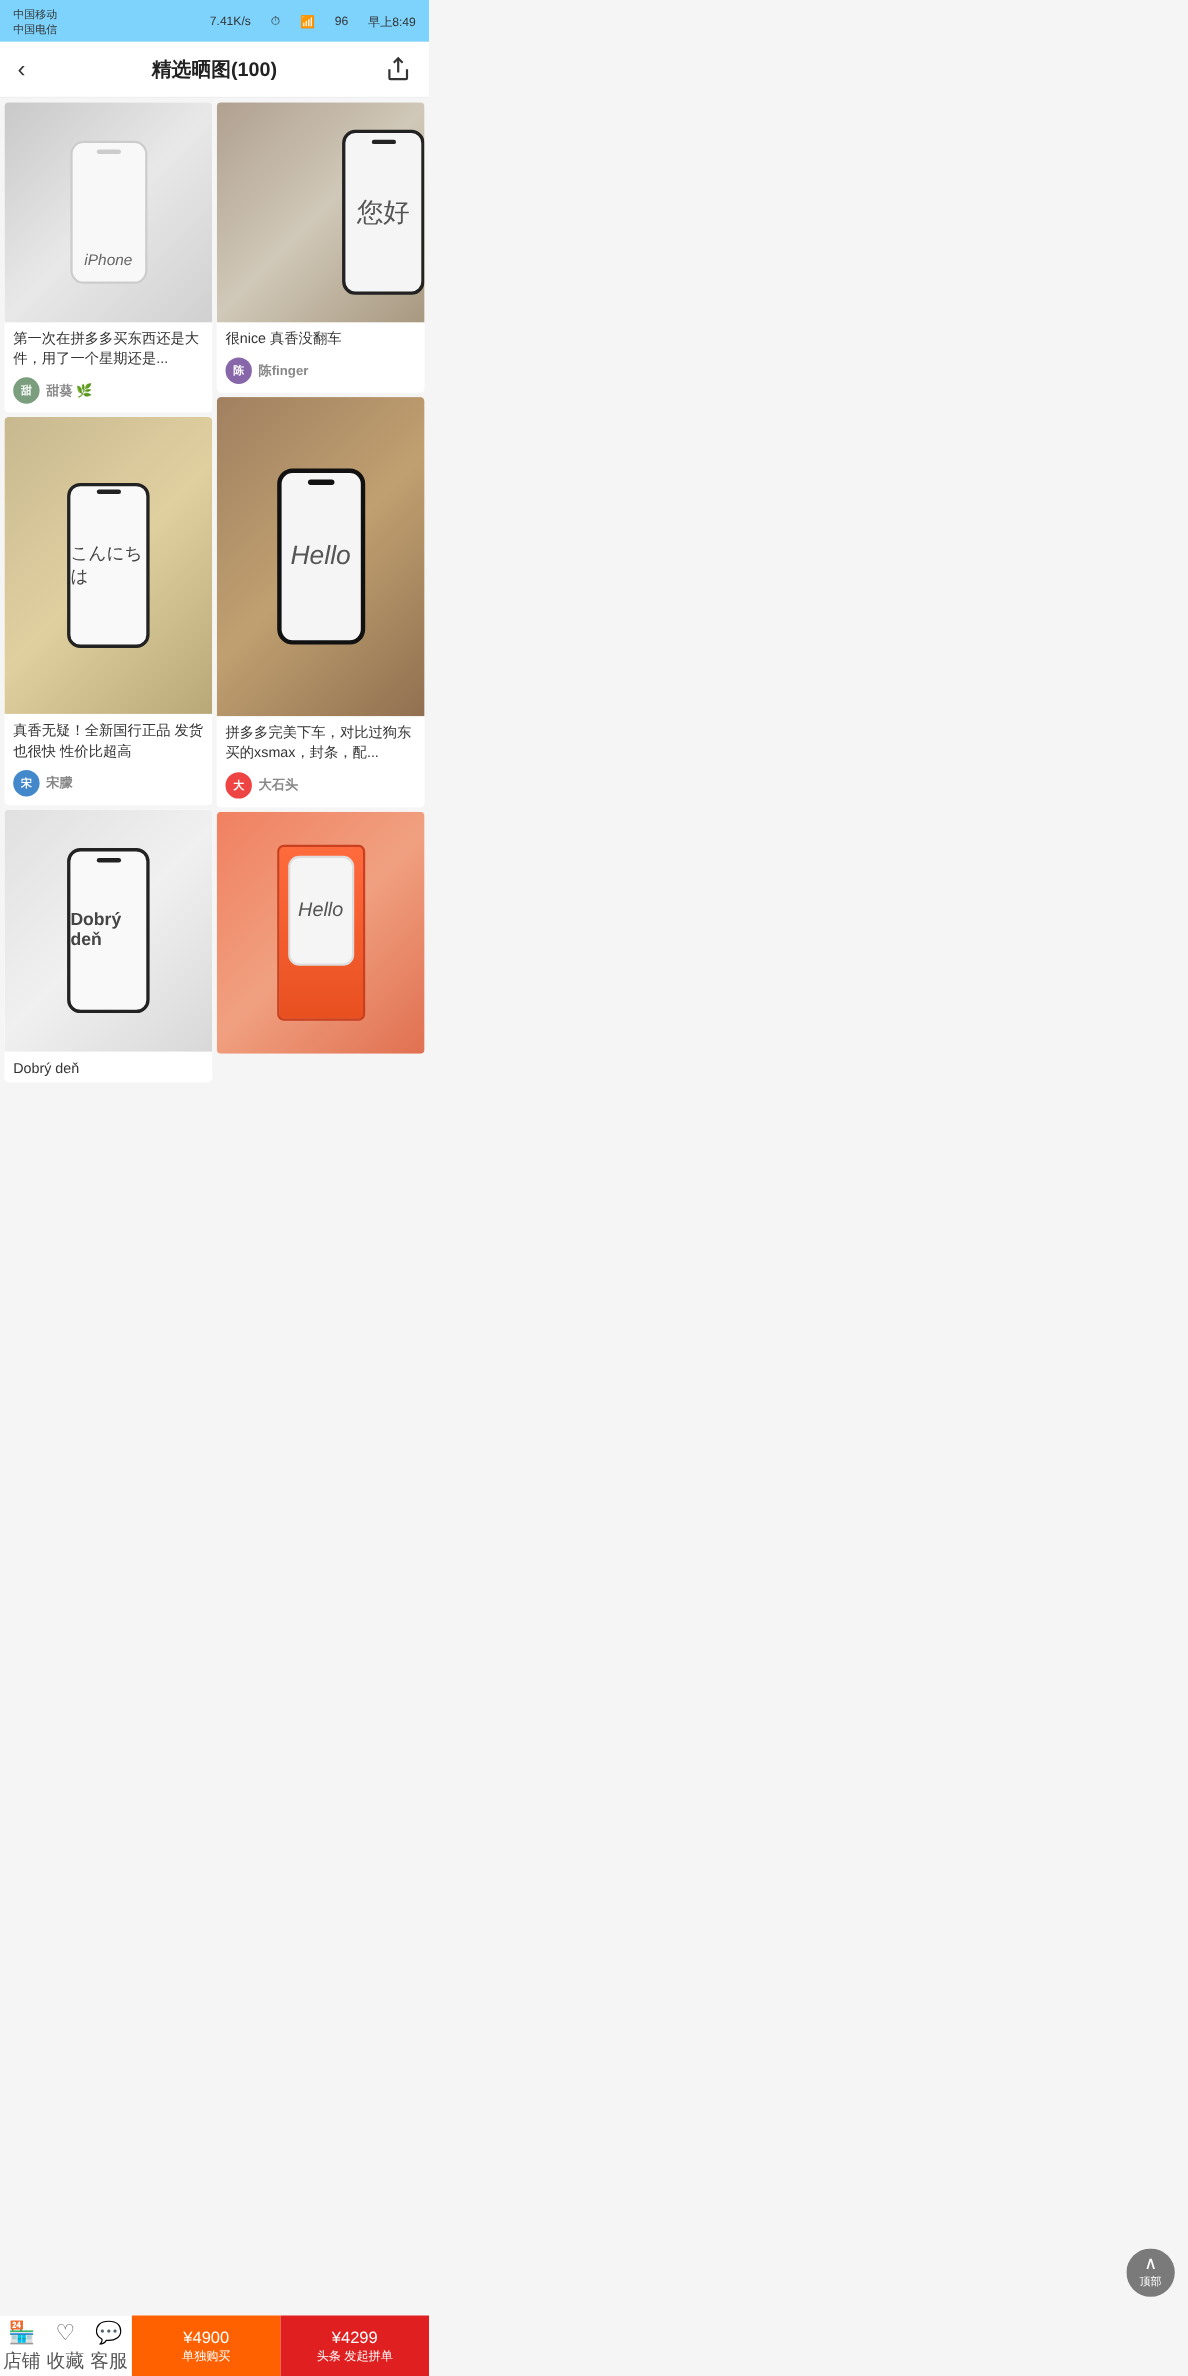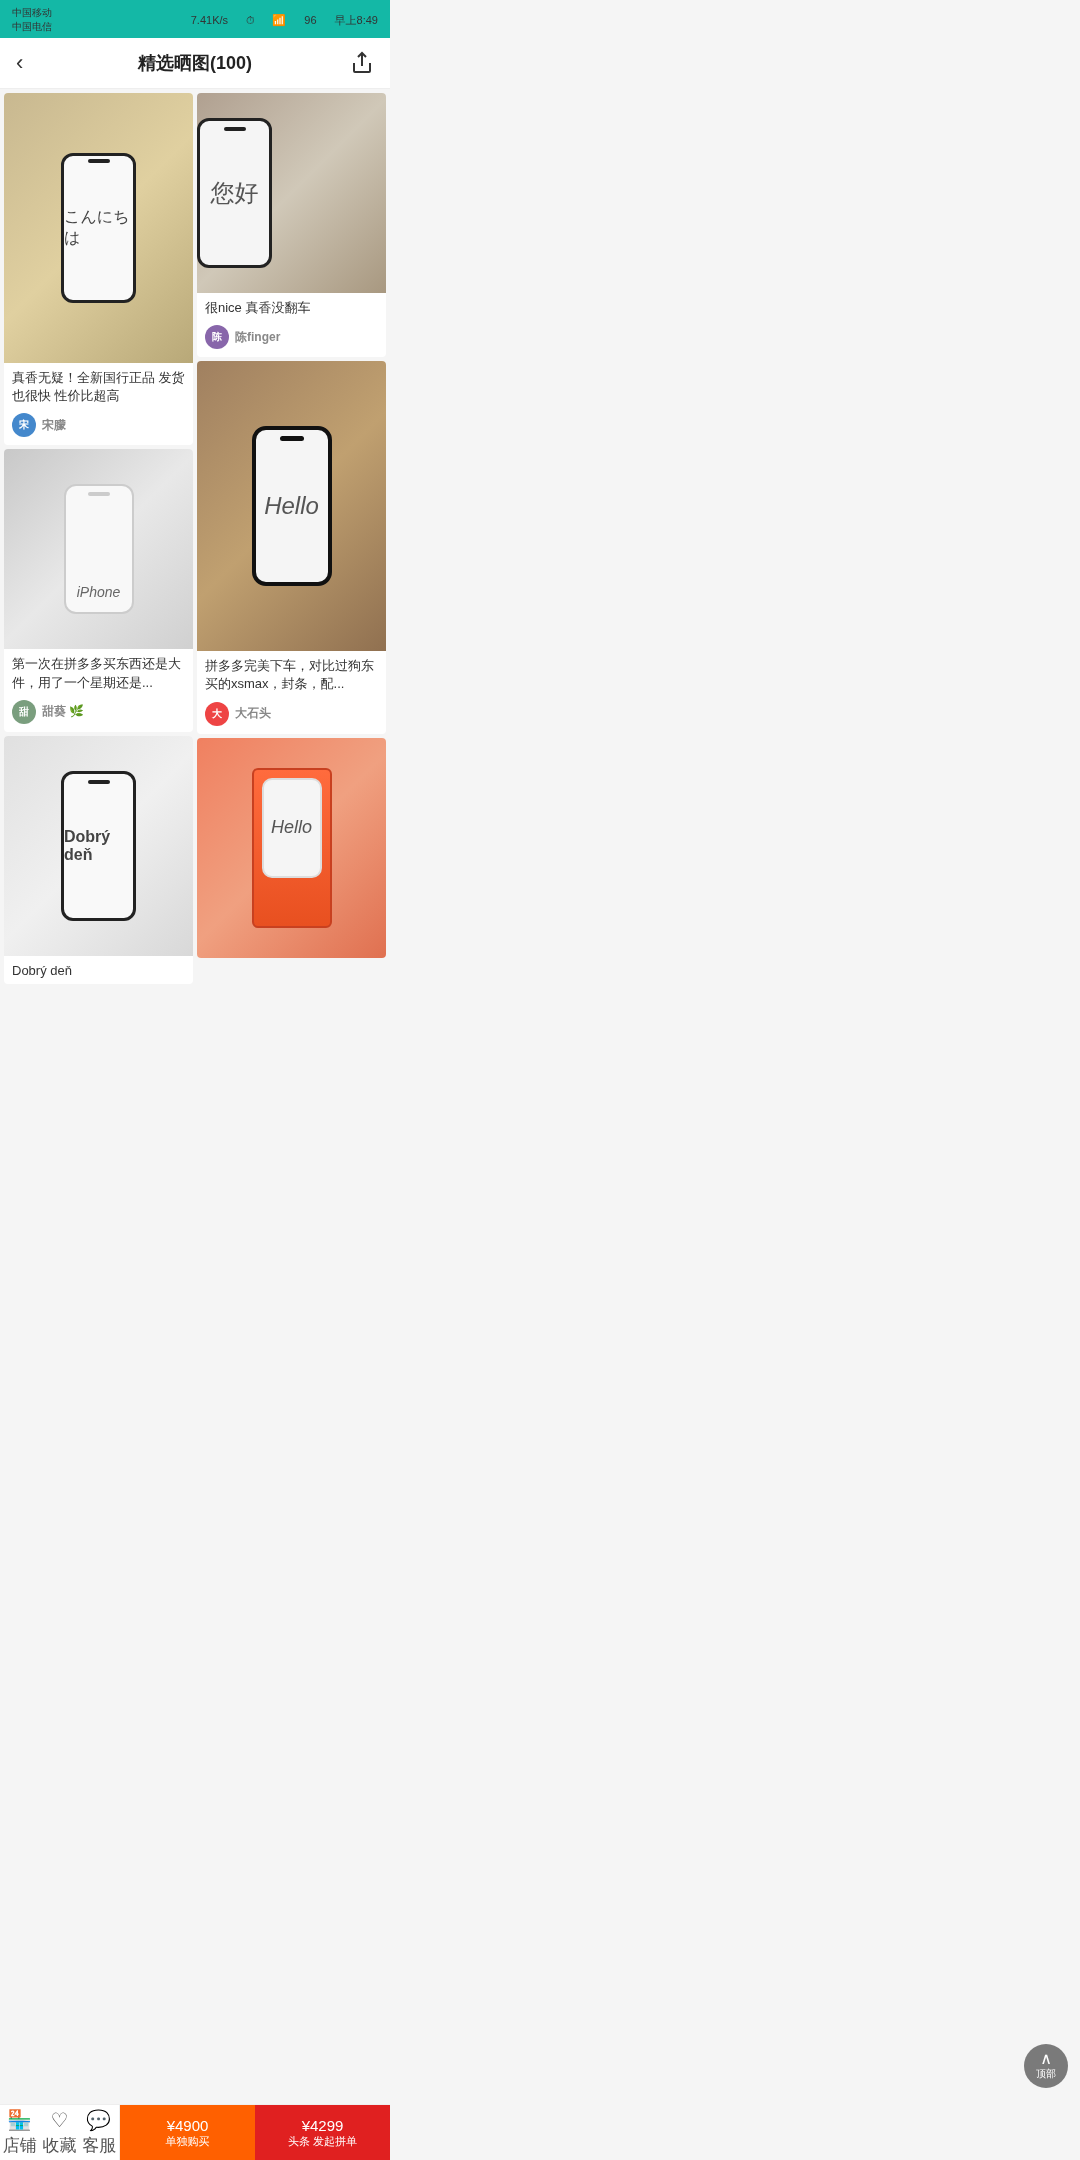--- a/index.html
+++ b/index.html
@@ -8,21 +8,21 @@
     body {
       width: 390px;
       min-height: 780px;
       font-family: -apple-system, "PingFang SC", "Helvetica Neue", sans-serif;
       background: #f5f5f5;
       overflow-x: hidden;
     }
 
     
     .status-bar {
-      background: #14b8a6;
+      background: #7dd3fc;
       padding: 6px 12px 4px;
       display: flex;
       justify-content: space-between;
       align-items: center;
       font-size: 11px;
       color: #333;
     }
     .status-left { display: flex; flex-direction: column; font-size: 10px; }
     .status-right { display: flex; align-items: center; gap: 18px; font-size: 11px; }
 
@@ -298,73 +298,73 @@
       <line x1="12" y1="2" x2="12" y2="15"></line>
     </svg>
   </div>
 </div>
 
 <div class="grid-container">
 
   <div class="grid-col">
 
     <div class="card">
+      <div class="img-iphone-white card-image-placeholder">
+        <div style="display:flex;flex-direction:column;align-items:center;">
+          <div class="apple-logo"></div>
+
+          <div style="width:70px;height:130px;background:#f8f8f8;border-radius:12px;border:2px solid #ccc;display:flex;flex-direction:column;align-items:center;justify-content:flex-end;padding-bottom:12px;position:relative;">
+            <div style="position:absolute;top:6px;width:22px;height:4px;background:#ccc;border-radius:3px;"></div>
+            <span class="iphone-label">iPhone</span>
+          </div>
+        </div>
+      </div>
+      <div class="card-text">第一次在拼多多买东西还是大件，用了一个星期还是...</div>
+      <div class="card-user">
+        <div class="avatar" style="background:#7a9e7e;">甜</div>
+        <span class="username">甜葵 🌿</span>
+      </div>
+    </div>
+
+    <div class="card">
       <div class="img-iphone-hand2 card-image-placeholder">
         <div style="display:flex;flex-direction:column;align-items:center;justify-content:center;height:100%;width:100%;">
 
           <div style="position:relative;width:75px;height:150px;">
             <div style="width:75px;height:150px;background:#f9f9f9;border-radius:12px;border:3px solid #222;display:flex;align-items:center;justify-content:center;flex-direction:column;">
               <div style="position:absolute;top:6px;width:22px;height:4px;background:#222;border-radius:3px;"></div>
               <span class="nihongo-text">こんにちは</span>
             </div>
           </div>
         </div>
       </div>
       <div class="card-text">真香无疑！全新国行正品 发货也很快 性价比超高</div>
       <div class="card-user">
         <div class="avatar" style="background:#4488cc;">宋</div>
         <span class="username">宋朦</span>
       </div>
     </div>
 
     <div class="card">
-      <div class="img-iphone-white card-image-placeholder">
-        <div style="display:flex;flex-direction:column;align-items:center;">
-          <div class="apple-logo"></div>
-
-          <div style="width:70px;height:130px;background:#f8f8f8;border-radius:12px;border:2px solid #ccc;display:flex;flex-direction:column;align-items:center;justify-content:flex-end;padding-bottom:12px;position:relative;">
-            <div style="position:absolute;top:6px;width:22px;height:4px;background:#ccc;border-radius:3px;"></div>
-            <span class="iphone-label">iPhone</span>
-          </div>
-        </div>
-      </div>
-      <div class="card-text">第一次在拼多多买东西还是大件，用了一个星期还是...</div>
-      <div class="card-user">
-        <div class="avatar" style="background:#7a9e7e;">甜</div>
-        <span class="username">甜葵 🌿</span>
-      </div>
-    </div>
-
-    <div class="card">
       <div class="img-iphone-bottom-left card-image-placeholder">
         <div style="width:75px;height:150px;background:#f9f9f9;border-radius:12px;border:3px solid #222;display:flex;align-items:center;justify-content:center;flex-direction:column;position:relative;">
           <div style="position:absolute;top:6px;width:22px;height:4px;background:#222;border-radius:3px;"></div>
           <span class="dobry-text">Dobrý deň</span>
         </div>
       </div>
       <div class="card-text">Dobrý deň</div>
     </div>
 
   </div>
 
   <div class="grid-col">
 
     <div class="card">
       <div class="img-iphone-hand1 card-image-placeholder">
-        <div style="display:flex;align-items:center;justify-content:flex-start;height:100%;width:100%;">
+        <div style="display:flex;align-items:center;justify-content:flex-end;height:100%;width:100%;">
           <div style="width:75px;height:150px;background:#f5f5f5;border-radius:12px;border:3px solid #222;display:flex;align-items:center;justify-content:center;flex-direction:column;position:relative;">
             <div style="position:absolute;top:6px;width:22px;height:4px;background:#222;border-radius:3px;"></div>
             <span class="nihao-text">您好</span>
           </div>
         </div>
       </div>
       <div class="card-text">很nice 真香没翻车</div>
       <div class="card-user">
         <div class="avatar" style="background:#8866aa;">陈</div>
         <span class="username">陈finger</span>

